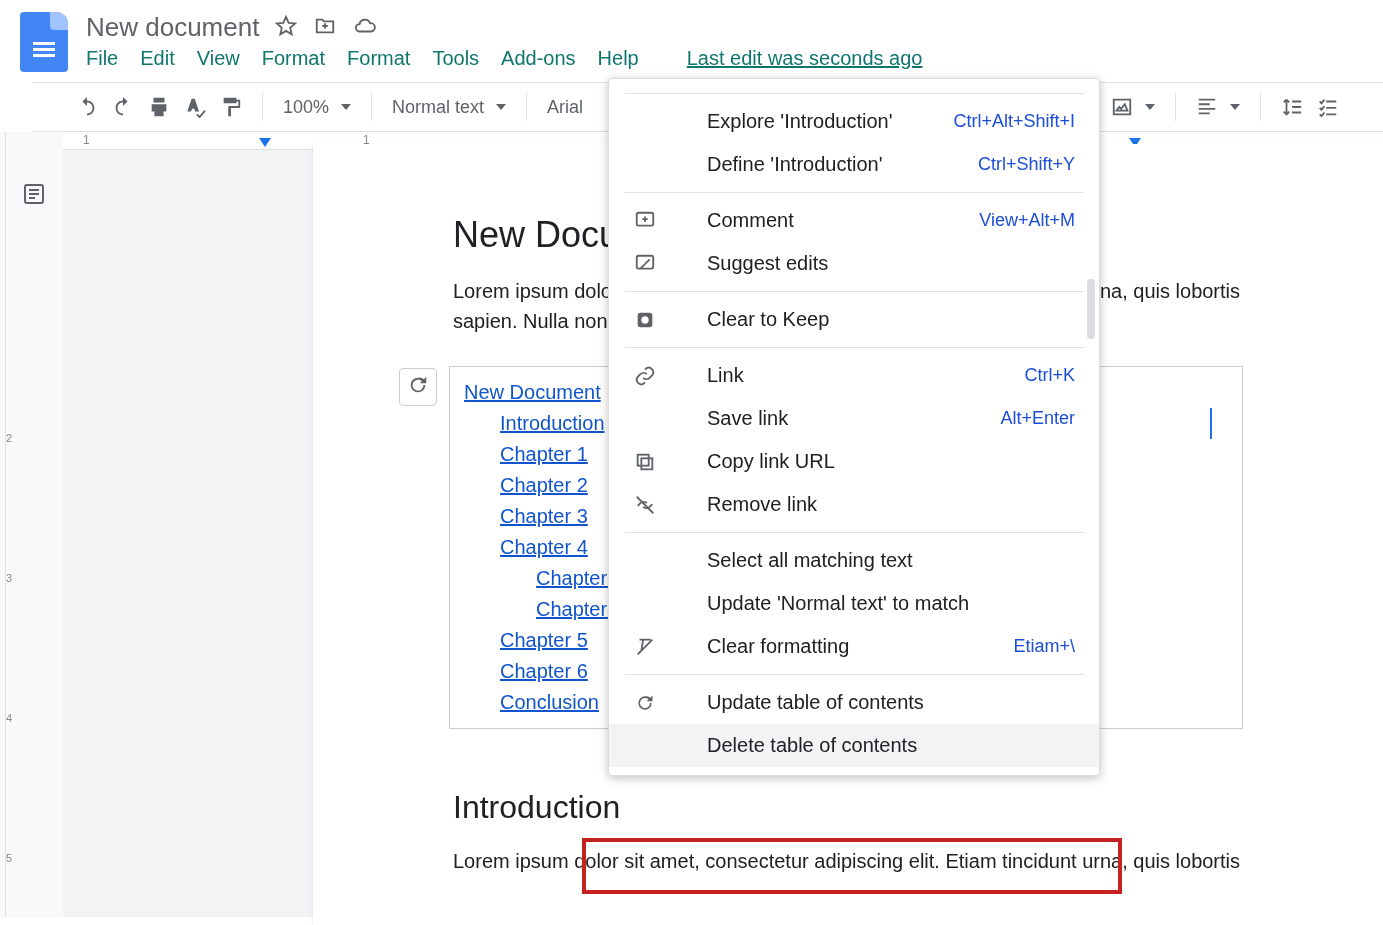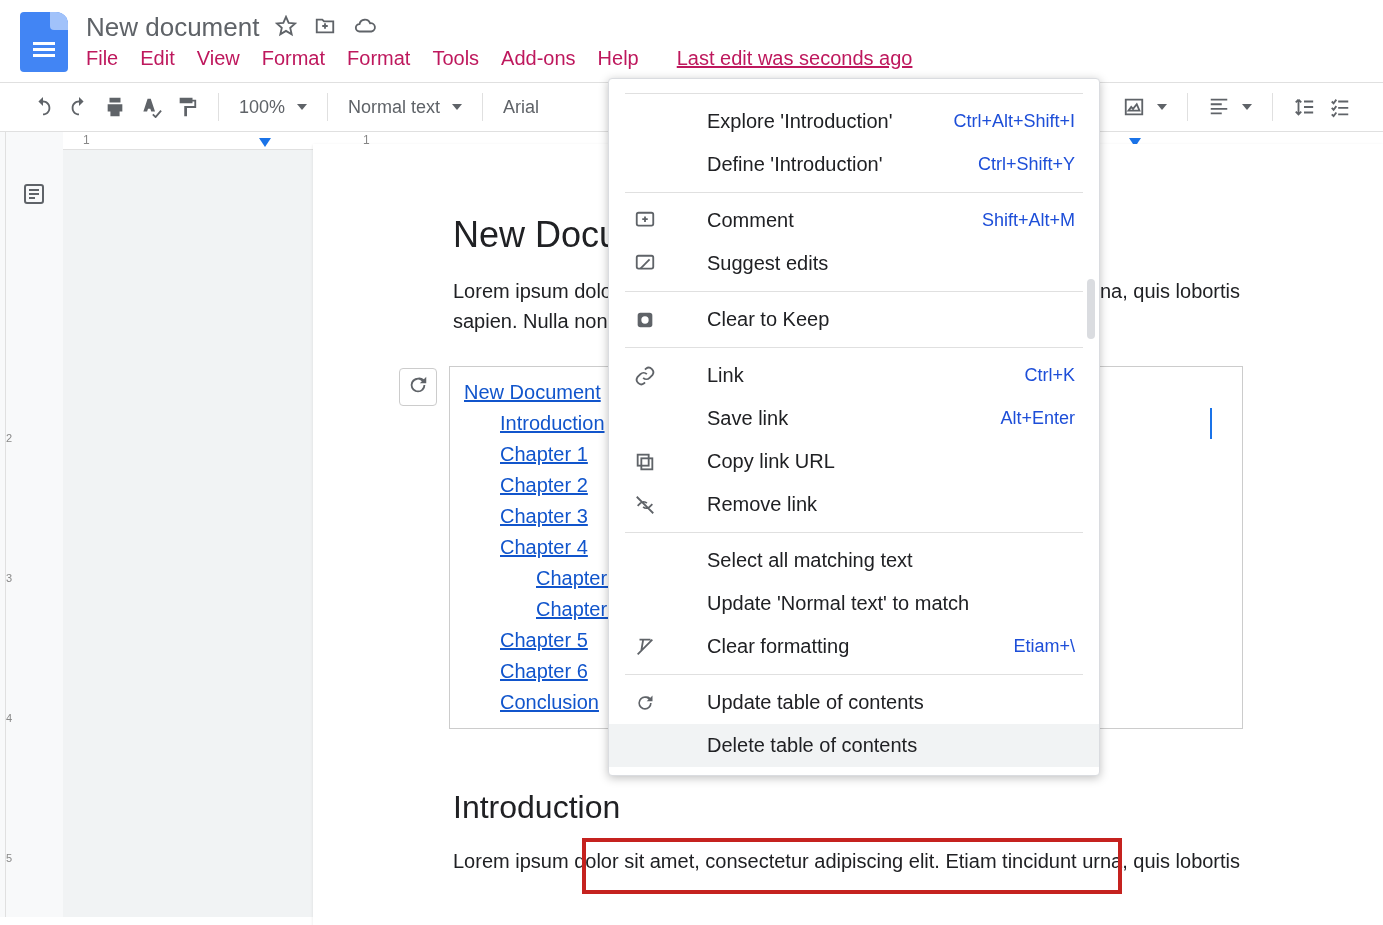--- a/index.html
+++ b/index.html
@@ -7,24 +7,24 @@
 
 .header { display: flex; align-items: flex-start; padding: 12px 20px 0 20px; gap: 18px; }
 .docs-logo { width: 48px; height: 60px; background: #4285f4; border-radius: 4px 12px 4px 4px; position: relative; display:flex; align-items:center; justify-content:center;}
 .docs-logo::before { content:""; position:absolute; width:22px; height:3px; background:#fff; top:30px; box-shadow: 0 6px 0 #fff, 0 12px 0 #fff; }
 .docs-logo::after { content:""; position:absolute; top:0; right:0; width:18px; height:18px; background:#a1c2fa; border-radius:0 12px 0 4px;}
 .title-area { flex:1; }
 .doc-title-row { display:flex; align-items:center; gap:16px; margin-bottom:4px;}
 .doc-title { font-size: 26px; color:#5f6368; font-weight:400; letter-spacing:0;}
 .star-icon,.folder-icon,.cloud-icon { color:#5f6368; }
 .menu-bar { display:flex; gap:22px; align-items:center; }
-.menu-bar span { font-size: 20px; color:#be185d; cursor:pointer;}
-.last-edit { color:#5f6368; text-decoration:underline; font-size:20px; margin-left:16px;}
-
-.toolbar { border-top:1px solid #e0e0e0; border-bottom:1px solid #e0e0e0; height:50px; display:flex; align-items:center; padding:0 32px; gap:14px; margin-top:10px;}
+.menu-bar span { font-size: 20px; color:#0f766e; cursor:pointer;}
+.last-edit { color:#5f6368; text-decoration:underline; font-size:20px; margin-left:26px;}
+
+.toolbar { border-top:1px solid #e0e0e0; border-bottom:1px solid #e0e0e0; height:50px; display:flex; align-items:center; padding:0 44px; gap:14px; margin-top:10px;margin-left:32px;}
 .toolbar .sep { width:1px; height:28px; background:#e0e0e0; margin:0 6px;}
 .toolbar .tb-item { display:flex; align-items:center; gap:6px; color:#5f6368; font-size:18px;}
 .toolbar svg { width:22px; height:22px; }
 .dropdown-arrow { border-left:5px solid transparent; border-right:5px solid transparent; border-top:6px solid #5f6368; display:inline-block; margin-left:6px;}
 
 .workspace { display:flex; height:calc(925px - 140px); position:relative;}
 .ruler-v { width:22px; background:#f8f9fa; border-right:1px solid #e0e0e0; position:relative; font-size:11px; color:#888;}
 .outline-panel { width:248px; background:#f8f9fa; padding-top:50px; display:flex; justify-content:center;}
 .outline-icon { width:24px; height:24px; }
 
@@ -228,21 +228,21 @@
   </div>
   <div class="cm-divider"></div>
   <div class="cm-item">
     <span class="cm-icon">
         <svg width="22" height="22" viewBox="0 0 24 24">
           <rect x="3" y="3" width="18" height="14" rx="2" fill="none" stroke="#5f6368" stroke-width="2"></rect>
           <path d="M9 10h6M12 7v6" stroke="#5f6368" stroke-width="2"></path>
         </svg>
       </span>
     <span class="cm-label">Comment</span>
-    <span class="cm-shortcut">Shift+Alt+M</span>
+    <span class="cm-shortcut">View+Alt+M</span>
   </div>
   <div class="cm-item">
     <span class="cm-icon">
         <svg width="22" height="22" viewBox="0 0 24 24">
           <rect x="3" y="3" width="18" height="14" rx="2" fill="none" stroke="#5f6368" stroke-width="2"></rect>
           <path d="M7 17l10-10" stroke="#5f6368" stroke-width="2"></path>
         </svg>
       </span>
     <span class="cm-label">Suggest edits</span>
   </div>

